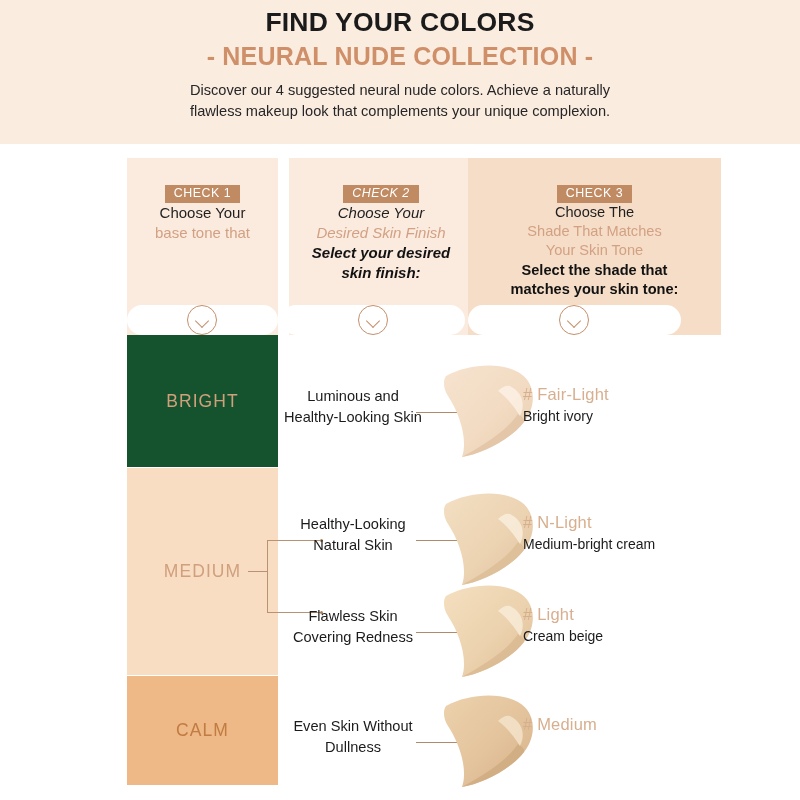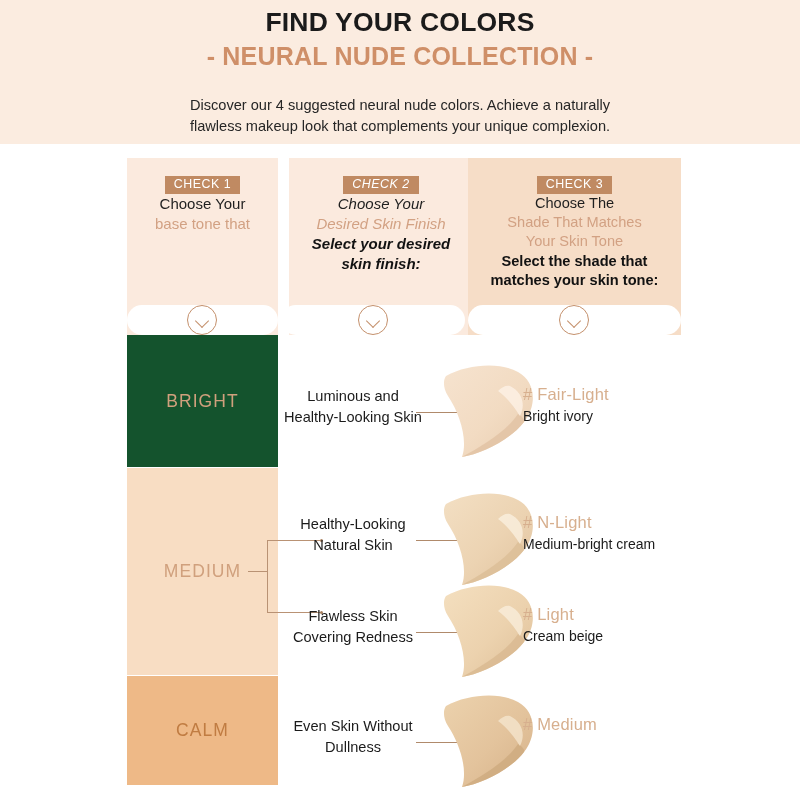--- a/index.html
+++ b/index.html
@@ -39,37 +39,37 @@
   }
   .title-sub {
     font-size: 25px;
     font-weight: bold;
     letter-spacing: 0.2px;
     color: #cf8f68;
     line-height: 1.3;
     margin-top: 2px;
   }
   .header-desc {
-    margin-top: 23px;
+    margin-top: 8px;
     font-size: 14.6px;
     color: #262626;
     line-height: 1.42;
   }
   .header-desc span { display: block; }
 
   
   .checkcol {
     position: absolute;
     top: 158px;
     text-align: center;
-    padding-top: 16px;
+    padding-top: 25px;
   }
   #check-col-1 { left: 127px; width: 151px; height: 177px; background: #fbeade; }
   #check-col-2 { left: 289px; width: 184px; height: 177px; background: #fbeade; font-style: italic; }
-  #check-col-3 { left: 468px; width: 213px; height: 177px; background: #f6ddc7; }
+  #check-col-3 { left: 468px; width: 253px; height: 177px; background: #f6ddc7; }
 
   .check-badge {
     display: inline-block;
     background: #c08a62;
     color: #ffffff;
     font-size: 12.4px;
     letter-spacing: 0.55px;
     padding: 2.5px 9px 3.5px 9px;
     line-height: 1;
   }

